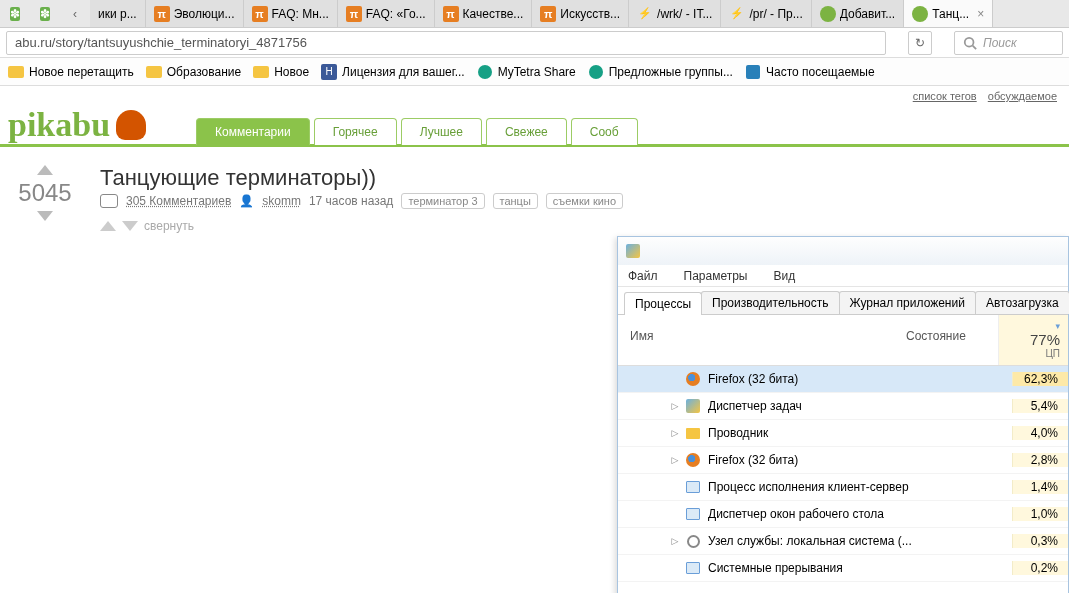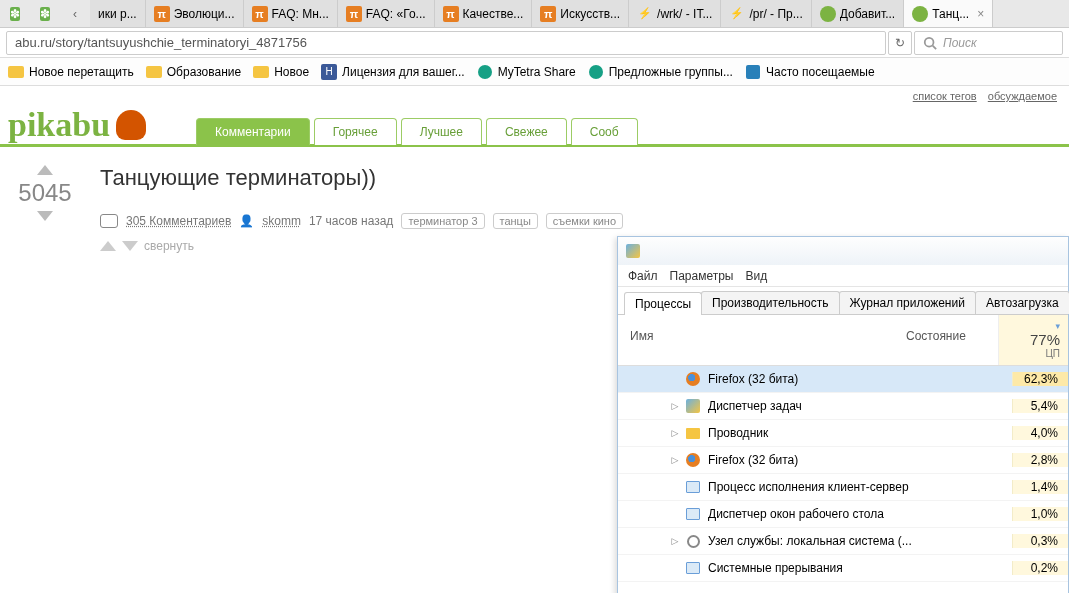--- a/index.html
+++ b/index.html
@@ -11,21 +11,21 @@
   .tab { display: flex; align-items: center; gap: 4px; padding: 0 8px; border-right: 1px solid #ccc; background: #e0e0e0; max-width: 110px; overflow: hidden; white-space: nowrap; cursor: pointer; }
   .tab.active { background: #fafafa; }
   .tab .favicon { width: 16px; height: 16px; flex: 0 0 16px; display:flex; align-items:center; justify-content:center; font-size:11px; }
   .fav-green { background:#6ab04c; color:#fff; border-radius:2px; }
   .fav-orange { background:#e67e22; color:#fff; border-radius:2px; font-weight:bold; }
   .fav-bolt { color:#f39c12; }
   .fav-pika { background:#7cb342; border-radius:50%; position:relative; }
   .tab .label { font-size: 12px; overflow: hidden; text-overflow: ellipsis; }
   .tab .close { margin-left: 4px; color:#888; }
 
-  .addr-bar { display:flex; align-items:center; height:30px; padding: 2px 6px; gap:2px; border-bottom:1px solid #ddd; }
+  .addr-bar { display:flex; align-items:center; height:30px; padding: 2px 6px; gap:22px; border-bottom:1px solid #ddd; }
   .url-box { flex:0 0 880px; height:24px; border:1px solid #ccc; border-radius:2px; display:flex; align-items:center; padding:0 8px; color:#555; font-size:13px; background:#fff; }
   .reload { width:24px; height:24px; display:flex; align-items:center; justify-content:center; color:#666; border:1px solid #ccc; border-radius:2px; }
   .search-box { flex:1; height:24px; border:1px solid #ccc; border-radius:2px; display:flex; align-items:center; padding:0 8px; color:#999; font-style:italic; gap:6px; }
   .search-box svg { width:14px; height:14px; }
 
   .bookmarks-bar { display:flex; align-items:center; gap:12px; height:28px; padding:0 8px; border-bottom:1px solid #ddd; background:#fdfdfd; }
   .bm { display:flex; align-items:center; gap:5px; cursor:pointer; }
   .bm .ico { width:16px; height:16px; display:flex; align-items:center; justify-content:center; }
   .folder-ico { background:#f5c542; border-radius:2px; width:16px; height:12px; }
   .sq-blue { background:#3b5998; color:#fff; font-size:10px; border-radius:2px; width:16px; height:16px; display:flex; align-items:center; justify-content:center; }
@@ -45,42 +45,42 @@
   .green-line { height:3px; background:#8bc34a; }
 
   .post-area { display:flex; padding:18px 10px 10px 10px; gap:20px; }
   .vote-col { width:70px; display:flex; flex-direction:column; align-items:center; color:#999; }
   .vote-col .score { font-size:24px; color:#888; margin:4px 0; }
   .arrow { width:0; height:0; border-left:8px solid transparent; border-right:8px solid transparent; cursor:pointer; }
   .arrow.up { border-bottom:10px solid #bbb; }
   .arrow.down { border-top:10px solid #bbb; }
 
   .post-main { flex:1; }
-  .post-title { font-size:22px; color:#333; margin-bottom:22px; }
+  .post-title { font-size:22px; color:#333; margin-bottom:2px; }
   .post-meta { display:flex; align-items:center; gap:8px; color:#777; font-size:12px; margin-bottom:10px; flex-wrap:wrap; }
   .post-meta .ico-cam { width:18px; height:14px; border:1px solid #888; border-radius:3px; position:relative; }
   .post-meta a { color:#777; text-decoration:underline dotted; cursor:pointer; }
   .tag { border:1px solid #ccc; border-radius:3px; padding:1px 6px; font-size:11px; color:#888; }
   .gif-box { width:520px; height:320px; background:#3a4550; position:relative; overflow:hidden; }
   .gif-label { position:absolute; top:6px; left:8px; color:#ddd; font-size:13px; }
   .gif-label sup { font-size:9px; }
   .gif-size { position:absolute; bottom:6px; right:8px; background:rgba(0,0,0,0.4); color:#ddd; padding:2px 6px; font-size:11px; border-radius:2px; }
   .play-btn { position:absolute; top:50%; left:50%; width:60px; height:60px; margin:-30px 0 0 -30px; background:rgba(0,0,0,0.45); border-radius:50%; display:flex; align-items:center; justify-content:center; }
   .play-btn::after { content:""; border-left:20px solid #fff; border-top:13px solid transparent; border-bottom:13px solid transparent; margin-left:5px; }
   .corridor { position:absolute; inset:0; background:
     linear-gradient(90deg, rgba(90,100,110,0.9) 0%, rgba(150,160,165,0.7) 48%, rgba(90,100,110,0.9) 100%); }
   .fig { position:absolute; bottom:20px; border-radius:40% 40% 10% 10%; }
   .fig.a { left:150px; width:90px; height:200px; background:#2b1f1a; }
   .fig.b { left:290px; width:50px; height:160px; background:#6e2b1f; }
   .collapse-row { display:flex; align-items:center; gap:6px; color:#aaa; margin-top:8px; cursor:pointer; }
 
   
   .taskmgr { position:absolute; left:617px; top:150px; width:452px; height:443px; background:#fff; border:1px solid #a8c4e0; box-shadow:-2px 2px 6px rgba(0,0,0,0.15); }
   .tm-titlebar { height:28px; background:linear-gradient(#fefefe,#eef3f8); display:flex; align-items:center; padding:0 8px; }
-  .tm-menu { height:22px; display:flex; align-items:center; gap:12px; padding:0 10px; font-size:12px; color:#333; border-bottom:1px solid #e5e5e5; }
+  .tm-menu { height:22px; display:flex; align-items:center; gap:26px; padding:0 10px; font-size:12px; color:#333; border-bottom:1px solid #e5e5e5; }
   .tm-tabs { display:flex; padding:4px 6px 0 6px; border-bottom:1px solid #ccc; background:#fff; gap:0; }
   .tm-tab { padding:4px 10px; border:1px solid #ccc; border-bottom:none; background:#f4f4f4; font-size:12px; cursor:pointer; margin-right:-1px; border-radius:3px 3px 0 0; white-space:nowrap; }
   .tm-tab.active { background:#fff; position:relative; top:1px; }
 
   .tm-header { display:flex; border-bottom:1px solid #ddd; font-size:12px; color:#555; }
   .tm-header .col-name { flex:1; padding:14px 8px 6px 12px; }
   .tm-header .col-state { width:100px; padding:14px 8px 6px 8px; }
   .tm-header .col-cpu { width:70px; padding:6px 8px; text-align:right; background:#fff8dd; border-left:1px solid #eee; }
   .col-cpu .sort { color:#6a9ed8; font-size:9px; }
   .col-cpu .pct { font-size:15px; color:#444; }

